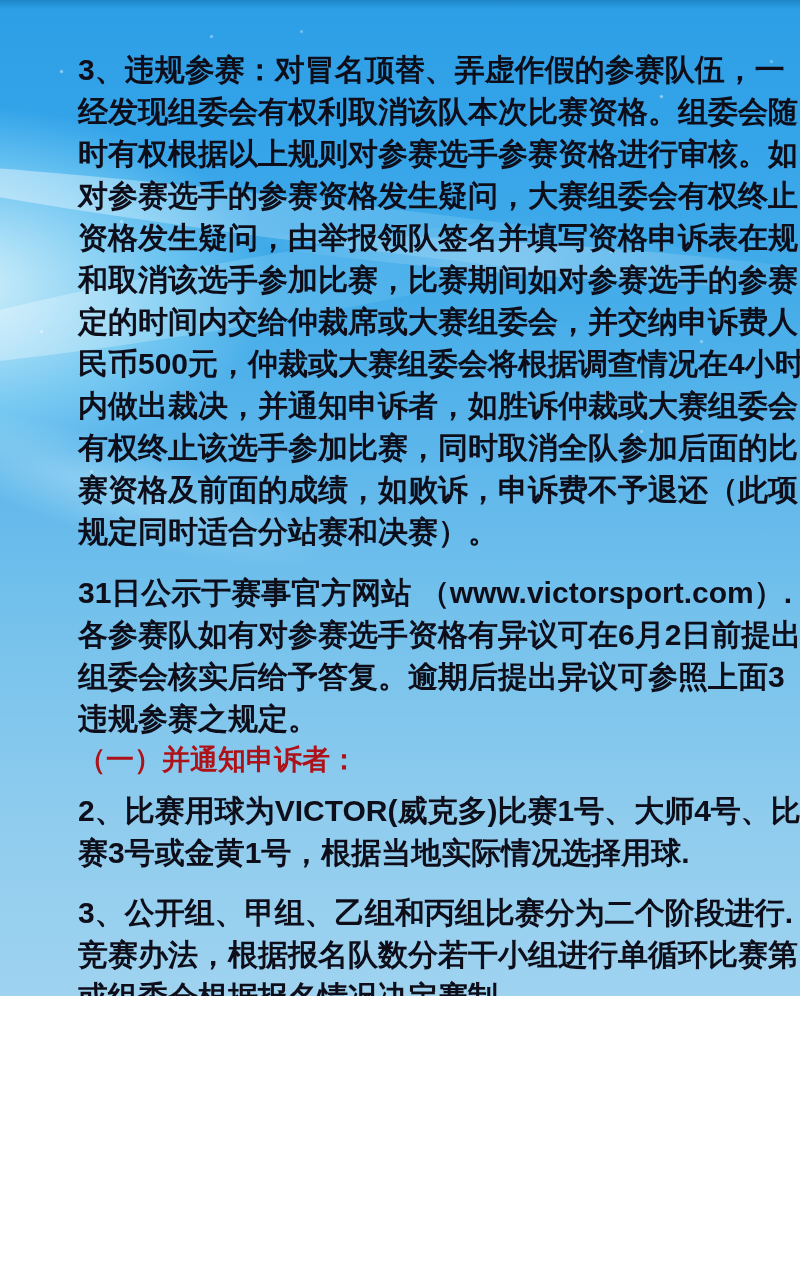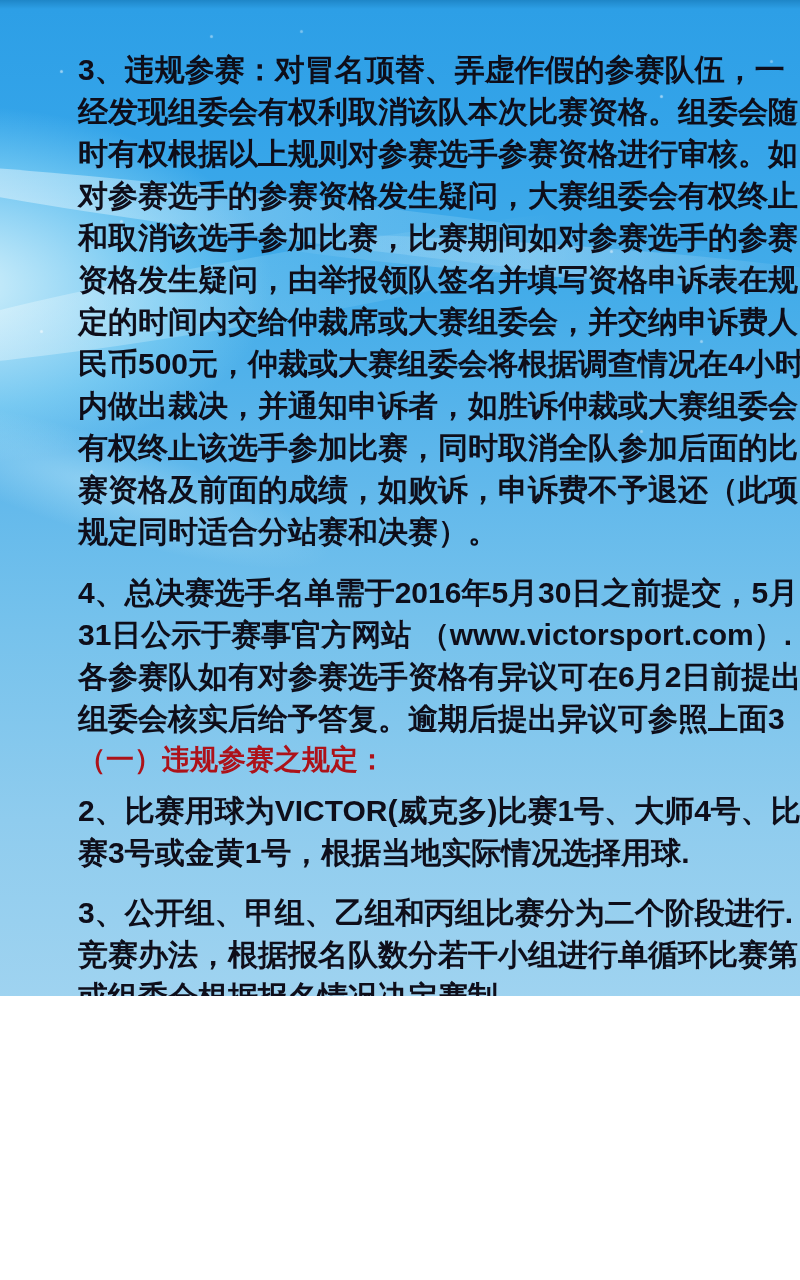--- a/index.html
+++ b/index.html
@@ -68,38 +68,38 @@
   <div class="ray ray4"></div>
   <div class="stars"></div>
 
   <div class="content">
 
     <div>
       <div class="t">3、违规参赛：对冒名顶替、弄虚作假的参赛队伍，一</div>
       <div class="t">经发现组委会有权利取消该队本次比赛资格。组委会随</div>
       <div class="t">时有权根据以上规则对参赛选手参赛资格进行审核。如</div>
       <div class="t">对参赛选手的参赛资格发生疑问，大赛组委会有权终止</div>
+      <div class="t">资格发生疑问，由举报领队签名并填写资格申诉表在规</div>
       <div class="t">和取消该选手参加比赛，比赛期间如对参赛选手的参赛</div>
-      <div class="t">资格发生疑问，由举报领队签名并填写资格申诉表在规</div>
       <div class="t">定的时间内交给仲裁席或大赛组委会，并交纳申诉费人</div>
       <div class="t">民币500元，仲裁或大赛组委会将根据调查情况在4小时</div>
       <div class="t">内做出裁决，并通知申诉者，如胜诉仲裁或大赛组委会</div>
       <div class="t">有权终止该选手参加比赛，同时取消全队参加后面的比</div>
       <div class="t">赛资格及前面的成绩，如败诉，申诉费不予退还（此项</div>
       <div class="t">规定同时适合分站赛和决赛）。</div>
     </div>
 
     <div class="para-gap">
-      <div class="t">4、总决赛选手名单需于2016年5月30日之前提交，5月</div>
       <div class="t">31日公示于赛事官方网站 （www.victorsport.com）.</div>
       <div class="t">各参赛队如有对参赛选手资格有异议可在6月2日前提出,</div>
       <div class="t">组委会核实后给予答复。逾期后提出异议可参照上面3</div>
+      <div class="t">违规参赛之规定。</div>
     </div>
 
-    <div class="h2">（一）违规参赛之规定：</div>
+    <div class="h2">（一）并通知申诉者：</div>
 
 
     <div class="item2-gap">
       <div class="t">2、比赛用球为VICTOR(威克多)比赛1号、大师4号、比</div>
       <div class="t">赛3号或金黄1号，根据当地实际情况选择用球.</div>
     </div>
 
     <div class="item3-gap">
       <div class="t">3、公开组、甲组、乙组和丙组比赛分为二个阶段进行.</div>
       <div class="t">竞赛办法，根据报名队数分若干小组进行单循环比赛第</div>

